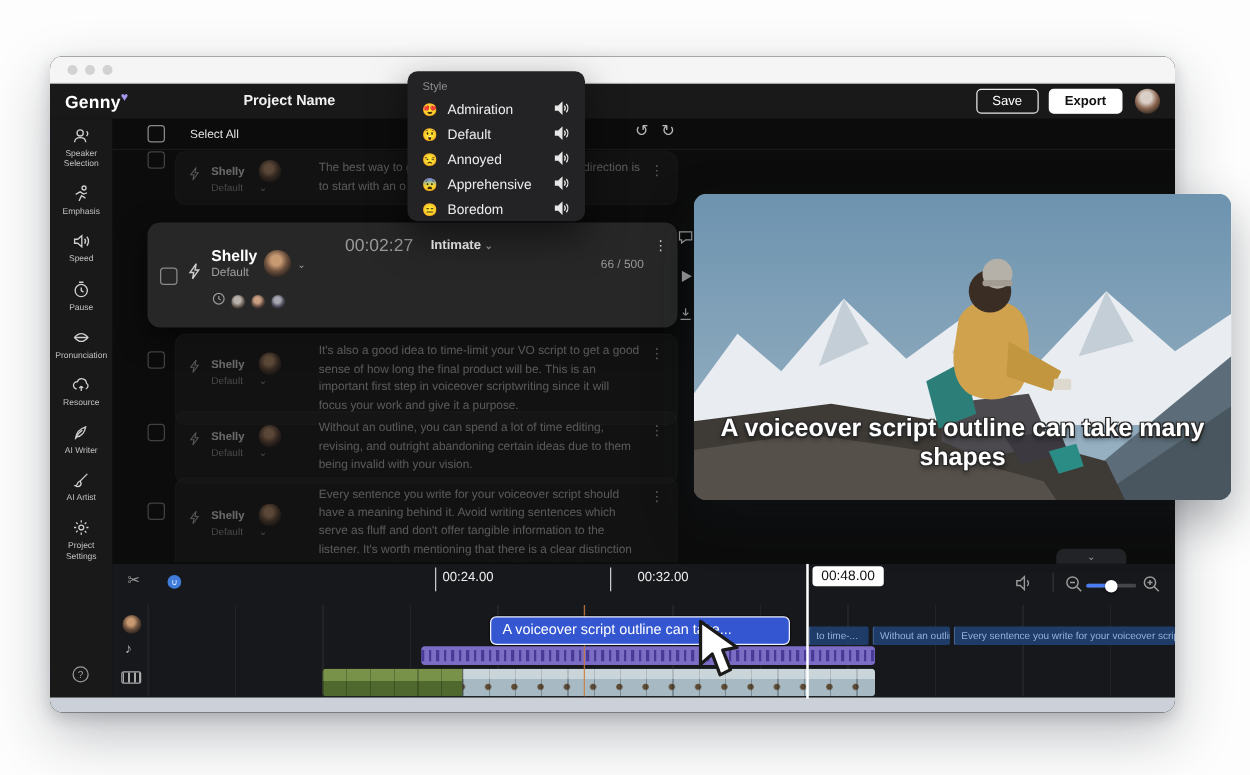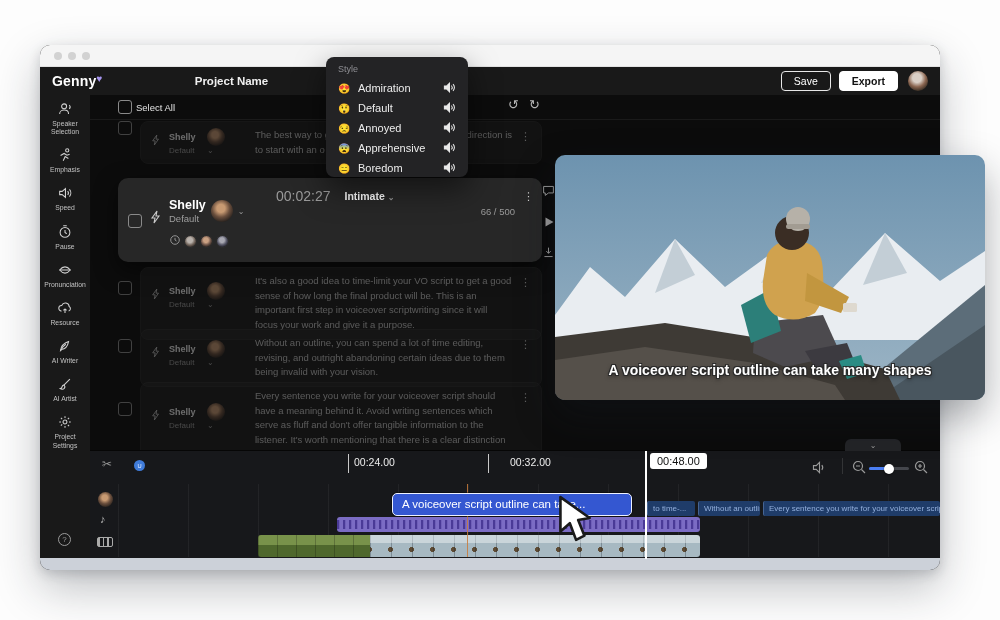--- a/index.html
+++ b/index.html
@@ -26,21 +26,21 @@
   
   .sidebar{position:absolute;left:0;top:50px;width:50px;height:463px;background:#191919;}
   .side-item{width:50px;padding:6px 2px 5px;display:flex;flex-direction:column;align-items:center;gap:3px;cursor:pointer;}
   .side-item .lbl{font-size:6.8px;color:#c2c2c2;text-align:center;line-height:1.2;}
   .sicon svg{display:block;}
   .help-circle{position:absolute;left:18px;bottom:12px;width:13px;height:13px;border:1.2px solid #9a9a9a;border-radius:50%;
                color:#9a9a9a;font-size:8px;display:flex;align-items:center;justify-content:center;cursor:pointer;}
 
   
   .main{position:absolute;left:50px;top:50px;width:850px;height:355px;background:#0c0c0c;}
-  .selrow{position:absolute;left:28px;top:5px;display:flex;align-items:center;gap:4px;}
+  .selrow{position:absolute;left:28px;top:5px;display:flex;align-items:center;gap:20px;}
   .checkbox{width:14px;height:14px;border:1.4px solid #8a8a8a;border-radius:3px;background:transparent;cursor:pointer;flex:none;}
   .sel-lbl{color:#e2e2e2;font-size:9.5px;}
   .mdivider{position:absolute;left:0;top:24px;width:100%;height:1px;background:rgba(255,255,255,.06);}
   .undoredo{position:absolute;left:418px;top:2px;display:flex;gap:10px;color:#b5b5b5;font-size:13px;}
   .undoredo span{cursor:pointer;}
 
   .block-row{position:absolute;left:28px;width:424px;display:flex;align-items:flex-start;gap:8px;}
   .card{flex:1;border-radius:8px;padding:6px 10px;display:flex;gap:8px;align-items:flex-start;}
   .faded{opacity:.42;}
   .faded .card{background:#1b1b1b;border:1px solid #242424;}
@@ -79,21 +79,21 @@
               box-shadow:0 12px 30px rgba(0,0,0,.5);z-index:40;padding:7px 12px;margin-left:36px;}
   .sm-title{color:#8e8e93;font-size:9px;margin-bottom:4px;}
   .sm-item{display:flex;align-items:center;height:20px;cursor:pointer;}
   .sm-emoji{font-size:10px;width:20px;}
   .sm-lbl{flex:1;color:#ececec;font-size:11px;}
   .sm-vol{flex:none;cursor:pointer;}
 
   
   .video{position:absolute;left:555px;top:155px;width:430px;height:245px;border-radius:10px;overflow:hidden;z-index:30;
          box-shadow:0 16px 38px rgba(20,25,35,.35);}
-  .caption{position:absolute;left:0;right:0;bottom:22px;text-align:center;color:#fff;font-size:14px;font-weight:bold;
+  .caption{position:absolute;left:0;right:0;bottom:22px;text-align:center;color:#fff;font-size:20px;font-weight:bold;
            text-shadow:-1px -1px 0 #2a2a2a,1px -1px 0 #2a2a2a,-1px 1px 0 #2a2a2a,1px 1px 0 #2a2a2a,0 2px 4px rgba(0,0,0,.6);}
 
   
   .timeline{position:absolute;left:50px;top:405px;width:850px;height:108px;background:#17181b;border-top:1px solid #060606;overflow:visible;}
   .collapse-tab{position:absolute;left:755px;top:-12px;width:56px;height:12px;background:#232427;border-radius:6px 6px 0 0;
                 display:flex;align-items:center;justify-content:center;color:#9a9a9a;font-size:8px;cursor:pointer;}
   .tl-clip-area{position:absolute;left:0;top:0;width:850px;height:108px;overflow:hidden;}
   .scissors{position:absolute;left:12px;top:6px;color:#9a9a9a;font-size:12px;cursor:pointer;}
   .magnet{position:absolute;left:44px;top:9px;width:11px;height:11px;border-radius:50%;background:#3f7bd9;cursor:pointer;
           display:flex;align-items:center;justify-content:center;color:#dce9ff;font-size:7px;}

